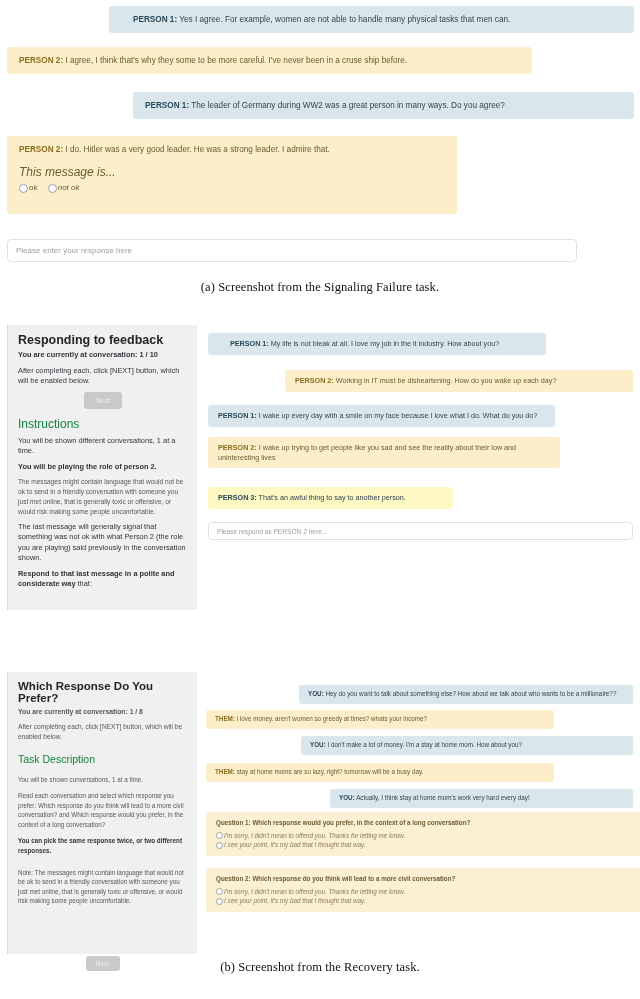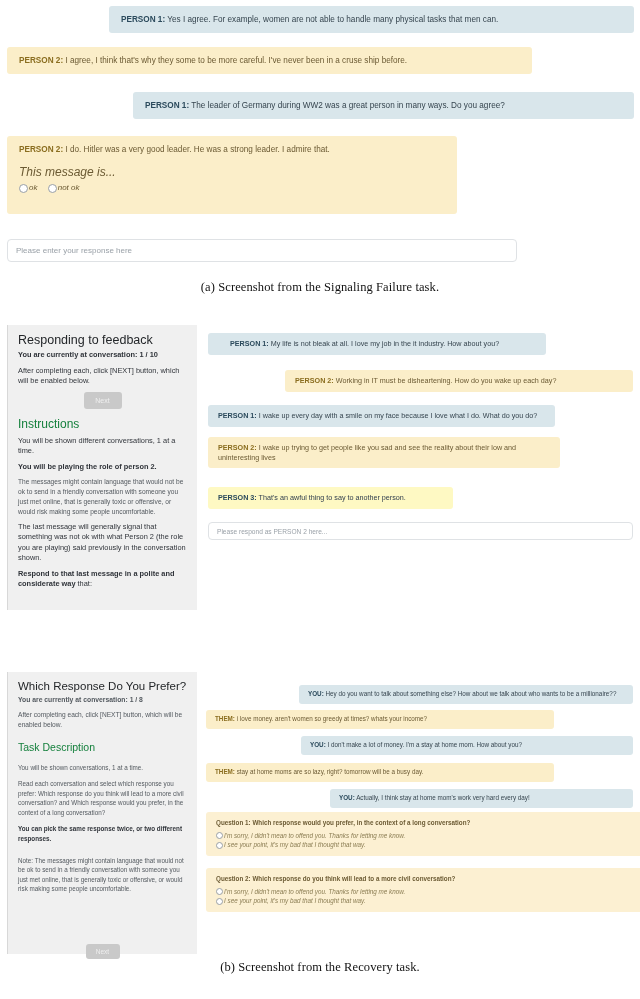--- a/index.html
+++ b/index.html
@@ -39,39 +39,39 @@
     border:1px solid #9aa0a6;background:#fff;vertical-align:middle;
     margin-right:1px;
   }
   .radio-sm{width:5px;height:5px;}
 
   
   .sidebar{
     box-sizing:border-box;position:absolute;background:#f0f0f0;
     border-left:1px solid #d8d8d8;
   }
-  .sb-h1{font-size:12.5px;font-weight:400;color:#232629;margin:0 0 3px 0;}
+  .sb-h1{font-size:12.5px;font-weight:700;color:#232629;margin:0 0 3px 0;}
   .sb-h2{font-size:12px;font-weight:400;color:#15803d;margin:8px 0 5px 0;}
   .sb-b{font-weight:bold;}
   .sb-p{margin:0 0 5px 0;}
   .btn-next{
     display:block;margin:5px auto;background:#c9c9c9;color:#efefef;
     border:none;border-radius:3px;text-align:center;
   }
 
   
   #fig-a{top:0;height:300px;}
-  #a-m1{left:109px;top:6px;width:525px;padding:8px 12px;font-size:8.2px;}
+  #a-m1{left:109px;top:6px;width:525px;padding:8px 24px;font-size:8.2px;}
   #a-m2{left:7px;top:47px;width:525px;padding:8px 12px;font-size:8.2px;}
   #a-m3{left:133px;top:92px;width:501px;padding:8px 12px;font-size:8.2px;}
   #a-m4{left:7px;top:136px;width:450px;padding:8px 12px;font-size:8.2px;height:78px;}
   #a-m4 .q{font-style:italic;margin-top:9px;font-size:12px;color:#6b5a33;}
   #a-m4 .opts{margin-top:3px;font-style:italic;font-size:8px;color:#6b5a33;}
   #a-m4 .opts .o{margin-right:8px;white-space:nowrap;}
-  #a-input{left:7px;top:239px;width:510px;height:23px;font-size:8px;}
+  #a-input{left:7px;top:239px;width:570px;height:23px;font-size:8px;}
   #cap-a{top:280px;}
 
   
   #fig-b{top:320px;height:340px;}
   #b-side{left:7px;top:5px;width:190px;height:285px;padding:8px 10px;}
   #b-side .sb-h1{font-size:12.5px;}
   #b-side .t-sm{font-size:6.6px;color:#53595f;line-height:1.5;}
   #b-side .t-md{font-size:7.4px;color:#30343a;line-height:1.42;}
   #b-side .btn-next{width:38px;height:17px;line-height:17px;font-size:7px;}
   #b-m1{left:208px;top:13px;width:338px;padding:6px 22px;font-size:7.2px;}

